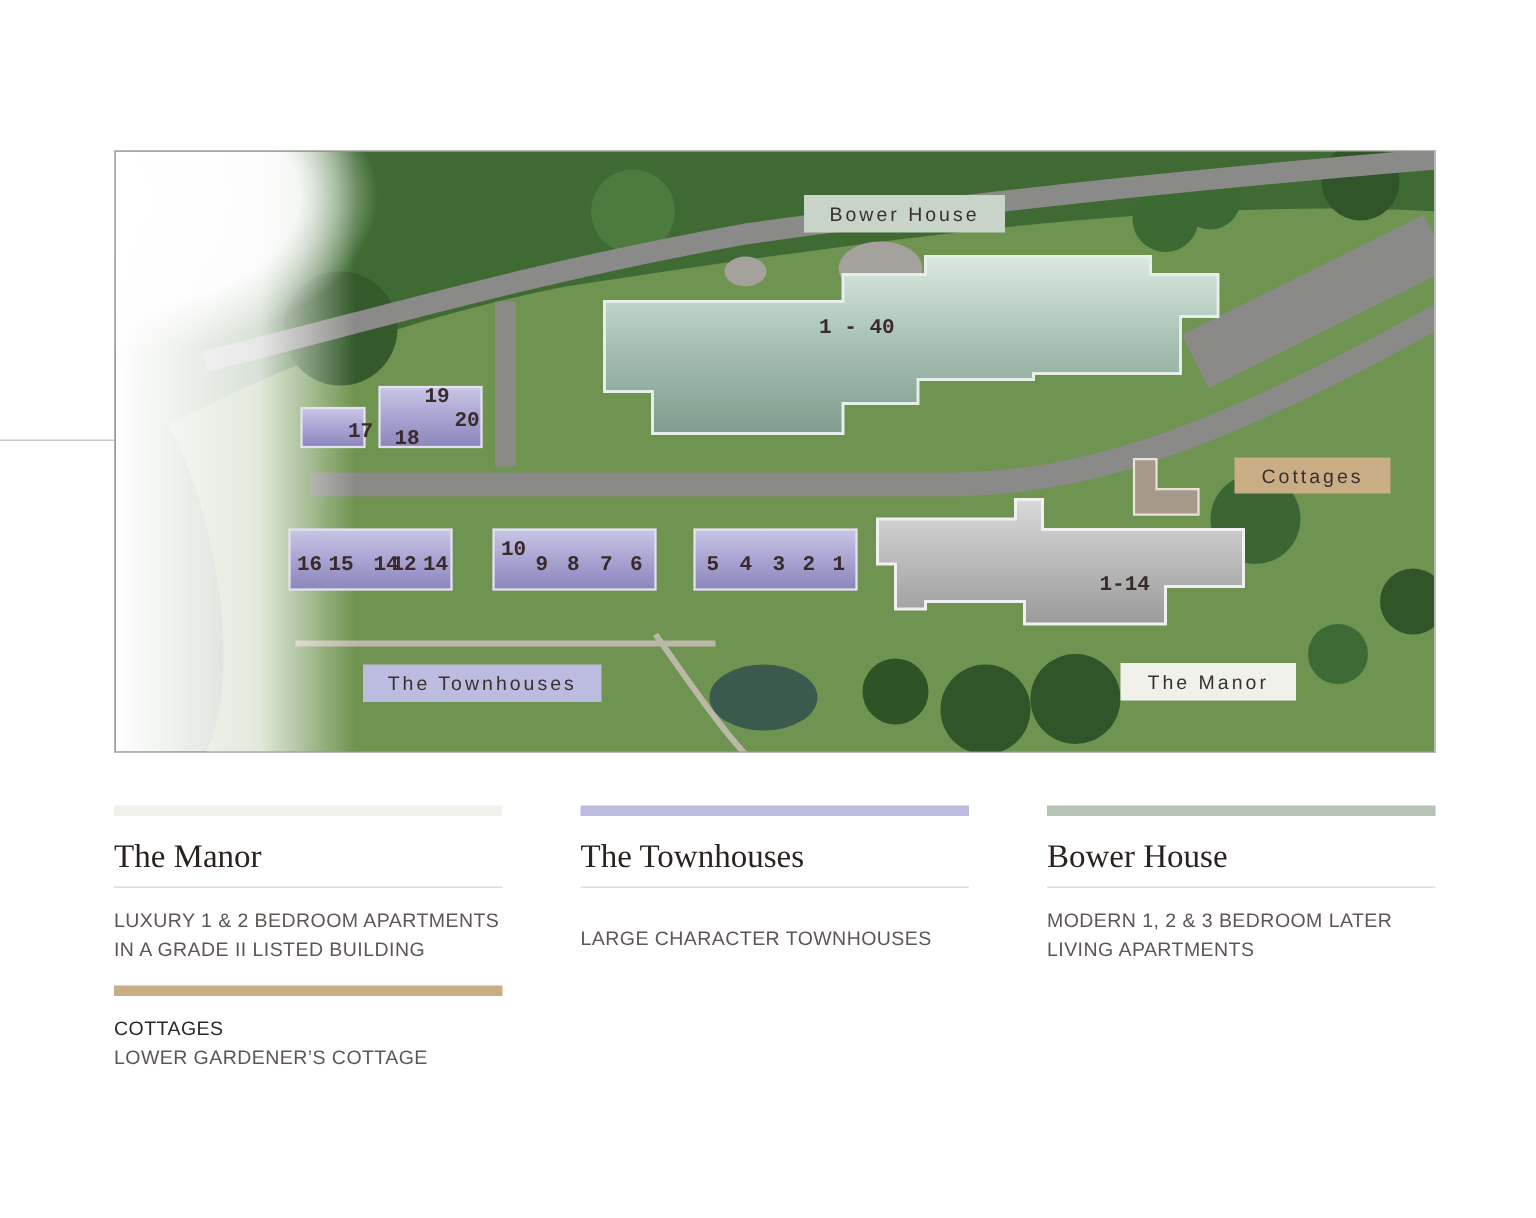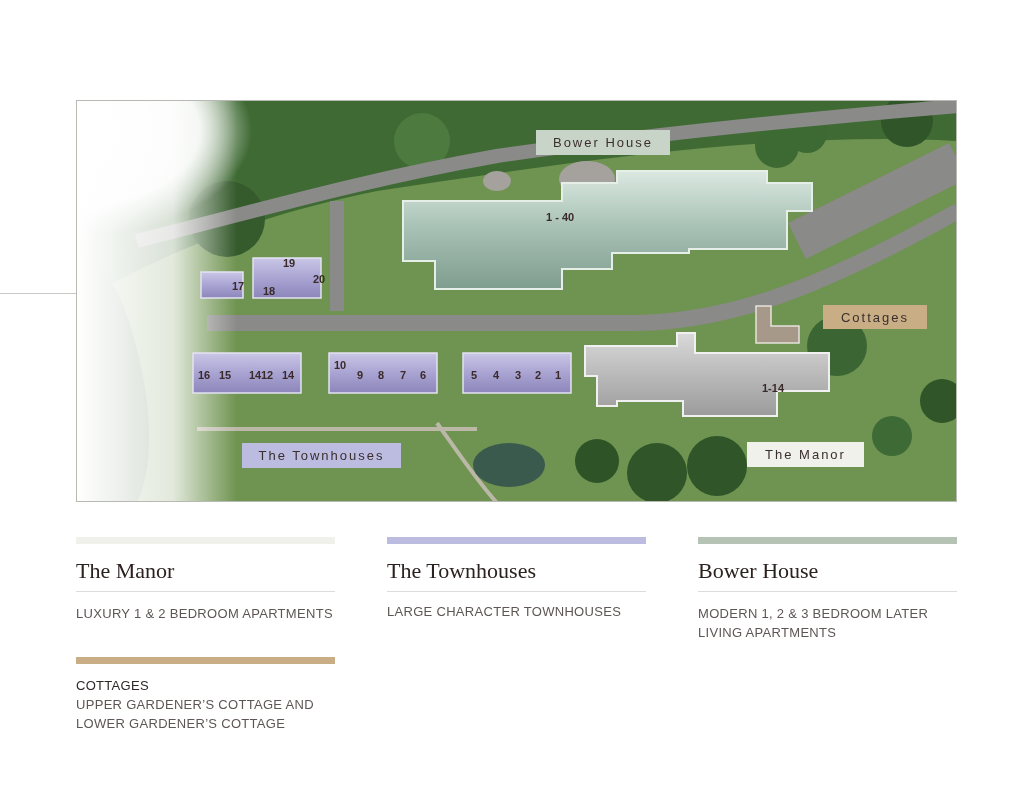--- a/index.html
+++ b/index.html
@@ -1,21 +1,21 @@
 <!DOCTYPE html>
 <html><head>
 <meta charset="utf-8">
 <style>
   html,body{margin:0;padding:0;}
   body{width:1024px;height:812px;background:#ffffff;position:relative;overflow:hidden;font-family:"Liberation Sans",sans-serif;}
   .leader{position:absolute;left:0;top:293px;width:77px;height:1px;background:#c8c8c4;}
   .map{position:absolute;left:76px;top:100px;width:881px;height:402px;border:1px solid #b9b9b4;box-sizing:border-box;overflow:hidden;background:#6f8f4e;}
   .map svg{position:absolute;left:0;top:0;}
   .lbl{position:absolute;font-family:"Liberation Sans",sans-serif;font-size:13px;letter-spacing:2px;color:#3a2f2f;display:flex;align-items:center;justify-content:center;box-sizing:border-box;}
-  .unit{position:absolute;font-family:Liberation Sans, sans-serif;font-size:11px;font-weight:bold;color:#3a2a2a;}
+  .unit{position:absolute;font-family:Liberation Mono, monospace;font-size:14px;font-weight:bold;color:#3a2a2a;}
   .legend{position:absolute;}
   .bar{height:7px;width:100%;}
   .ltitle{font-family:"Liberation Serif",serif;font-size:22px;color:#2b211f;margin-top:14px;padding-bottom:7px;border-bottom:1px solid #dcdcdc;}
   .ldesc{font-size:13px;color:#5e5655;letter-spacing:0.3px;line-height:19px;margin-top:12px;text-transform:uppercase;}
   .cot-title{font-size:13px;color:#2e2727;letter-spacing:0.3px;margin-top:16px;line-height:19px;}
   .cot-desc{font-size:13px;color:#5e5655;letter-spacing:0.3px;line-height:19px;}
 </style>
 </head>
 <body>
 
@@ -94,25 +94,25 @@
     <rect x="124" y="171" width="42" height="26" fill="url(#lilac)" stroke="#e4e2f2" stroke-width="1.5"></rect>
     <rect x="176" y="157" width="68" height="40" fill="url(#lilac)" stroke="#e4e2f2" stroke-width="1.5"></rect>
   </svg>
 
   <div class="lbl" style="left:459px;top:29px;width:134px;height:25px;background:#c9d4c9;">Bower House</div>
   <div class="lbl" style="left:746px;top:204px;width:104px;height:24px;background:#c9ad84;">Cottages</div>
   <div class="lbl" style="left:165px;top:342px;width:159px;height:25px;background:#bcbbe0;">The Townhouses</div>
   <div class="lbl" style="left:670px;top:341px;width:117px;height:25px;background:#f1f1ec;">The Manor</div>
 
   <span class="unit" style="left:469px;top:110px;">1 - 40</span>
-  <span class="unit" style="left:656px;top:281px;margin-left:29px;">1-14</span>
+  <span class="unit" style="left:656px;top:281px;">1-14</span>
   <span class="unit" style="left:139px;top:179px;margin-left:16px;">17</span>
   <span class="unit" style="left:186px;top:172px;margin-top:12px;">18</span>
   <span class="unit" style="left:206px;top:156px;">19</span>
-  <span class="unit" style="left:236px;top:172px;">20</span>
+  <span class="unit" style="left:226px;top:172px;">20</span>
 
   <span class="unit" style="left:121px;top:268px;">16</span>
   <span class="unit" style="left:142px;top:268px;">15</span>
   <span class="unit" style="left:172px;top:268px;">14</span>
   <span class="unit" style="left:184px;top:268px;">12</span>
   <span class="unit" style="left:205px;top:268px;">14</span>
 
   <span class="unit" style="left:257px;top:258px;">10</span>
   <span class="unit" style="left:280px;top:268px;">9</span>
   <span class="unit" style="left:301px;top:268px;">8</span>
@@ -124,40 +124,40 @@
   <span class="unit" style="left:438px;top:268px;">3</span>
   <span class="unit" style="left:458px;top:268px;">2</span>
   <span class="unit" style="left:478px;top:268px;">1</span>
 </div>
 
 <div class="legend" style="left:76px;top:537px;width:259px;">
   <div class="bar" style="background:#f1f1ec;"></div>
   <div class="ltitle">The Manor</div>
   <div class="ldesc">
     <div>LUXURY 1 &amp; 2 BEDROOM APARTMENTS</div>
+    <div>IN A GRADE II LISTED BUILDING</div>
   </div>
 </div>
 
 <div class="legend" style="left:387px;top:537px;width:259px;">
   <div class="bar" style="background:#bcbbe0;"></div>
   <div class="ltitle">The Townhouses</div>
-  <div class="ldesc" style="margin-top:10px;">
+  <div class="ldesc" style="margin-top:24px;">
     <div>LARGE CHARACTER TOWNHOUSES</div>
   </div>
 </div>
 
 <div class="legend" style="left:698px;top:537px;width:259px;">
   <div class="bar" style="background:#b5c3b5;"></div>
   <div class="ltitle">Bower House</div>
   <div class="ldesc">
     <div>MODERN 1, 2 &amp; 3 BEDROOM LATER</div>
     <div>LIVING APARTMENTS</div>
   </div>
 </div>
 
 <div class="legend" style="left:76px;top:657px;width:259px;">
   <div class="bar" style="background:#c9ad84;"></div>
   <div class="cot-title" style="margin-top:12px;">COTTAGES</div>
   <div class="cot-desc">
-    <div>UPPER GARDENER’S COTTAGE AND</div>
     <div>LOWER GARDENER’S COTTAGE</div>
   </div>
 </div>
 
 </body></html>

